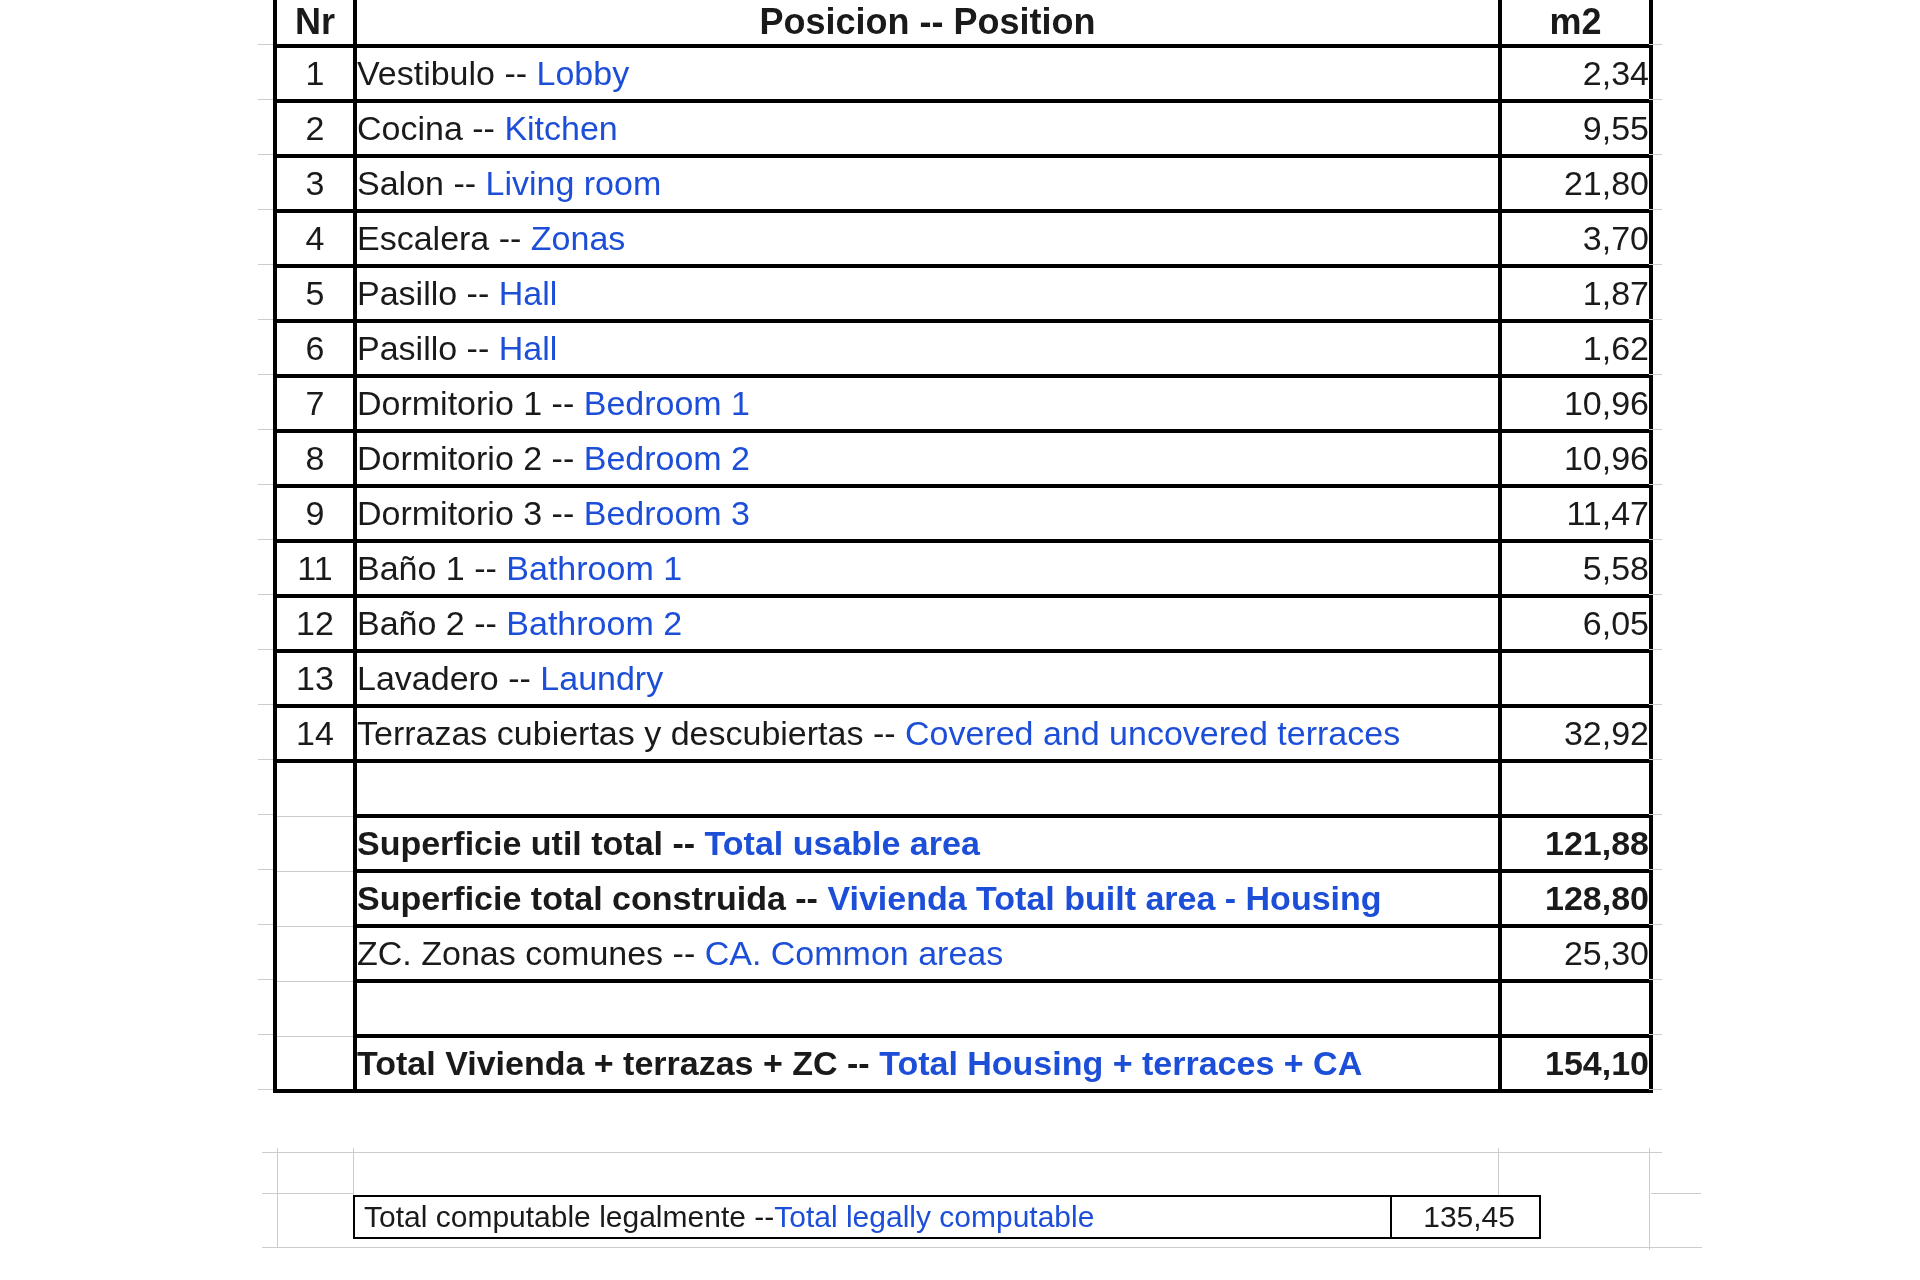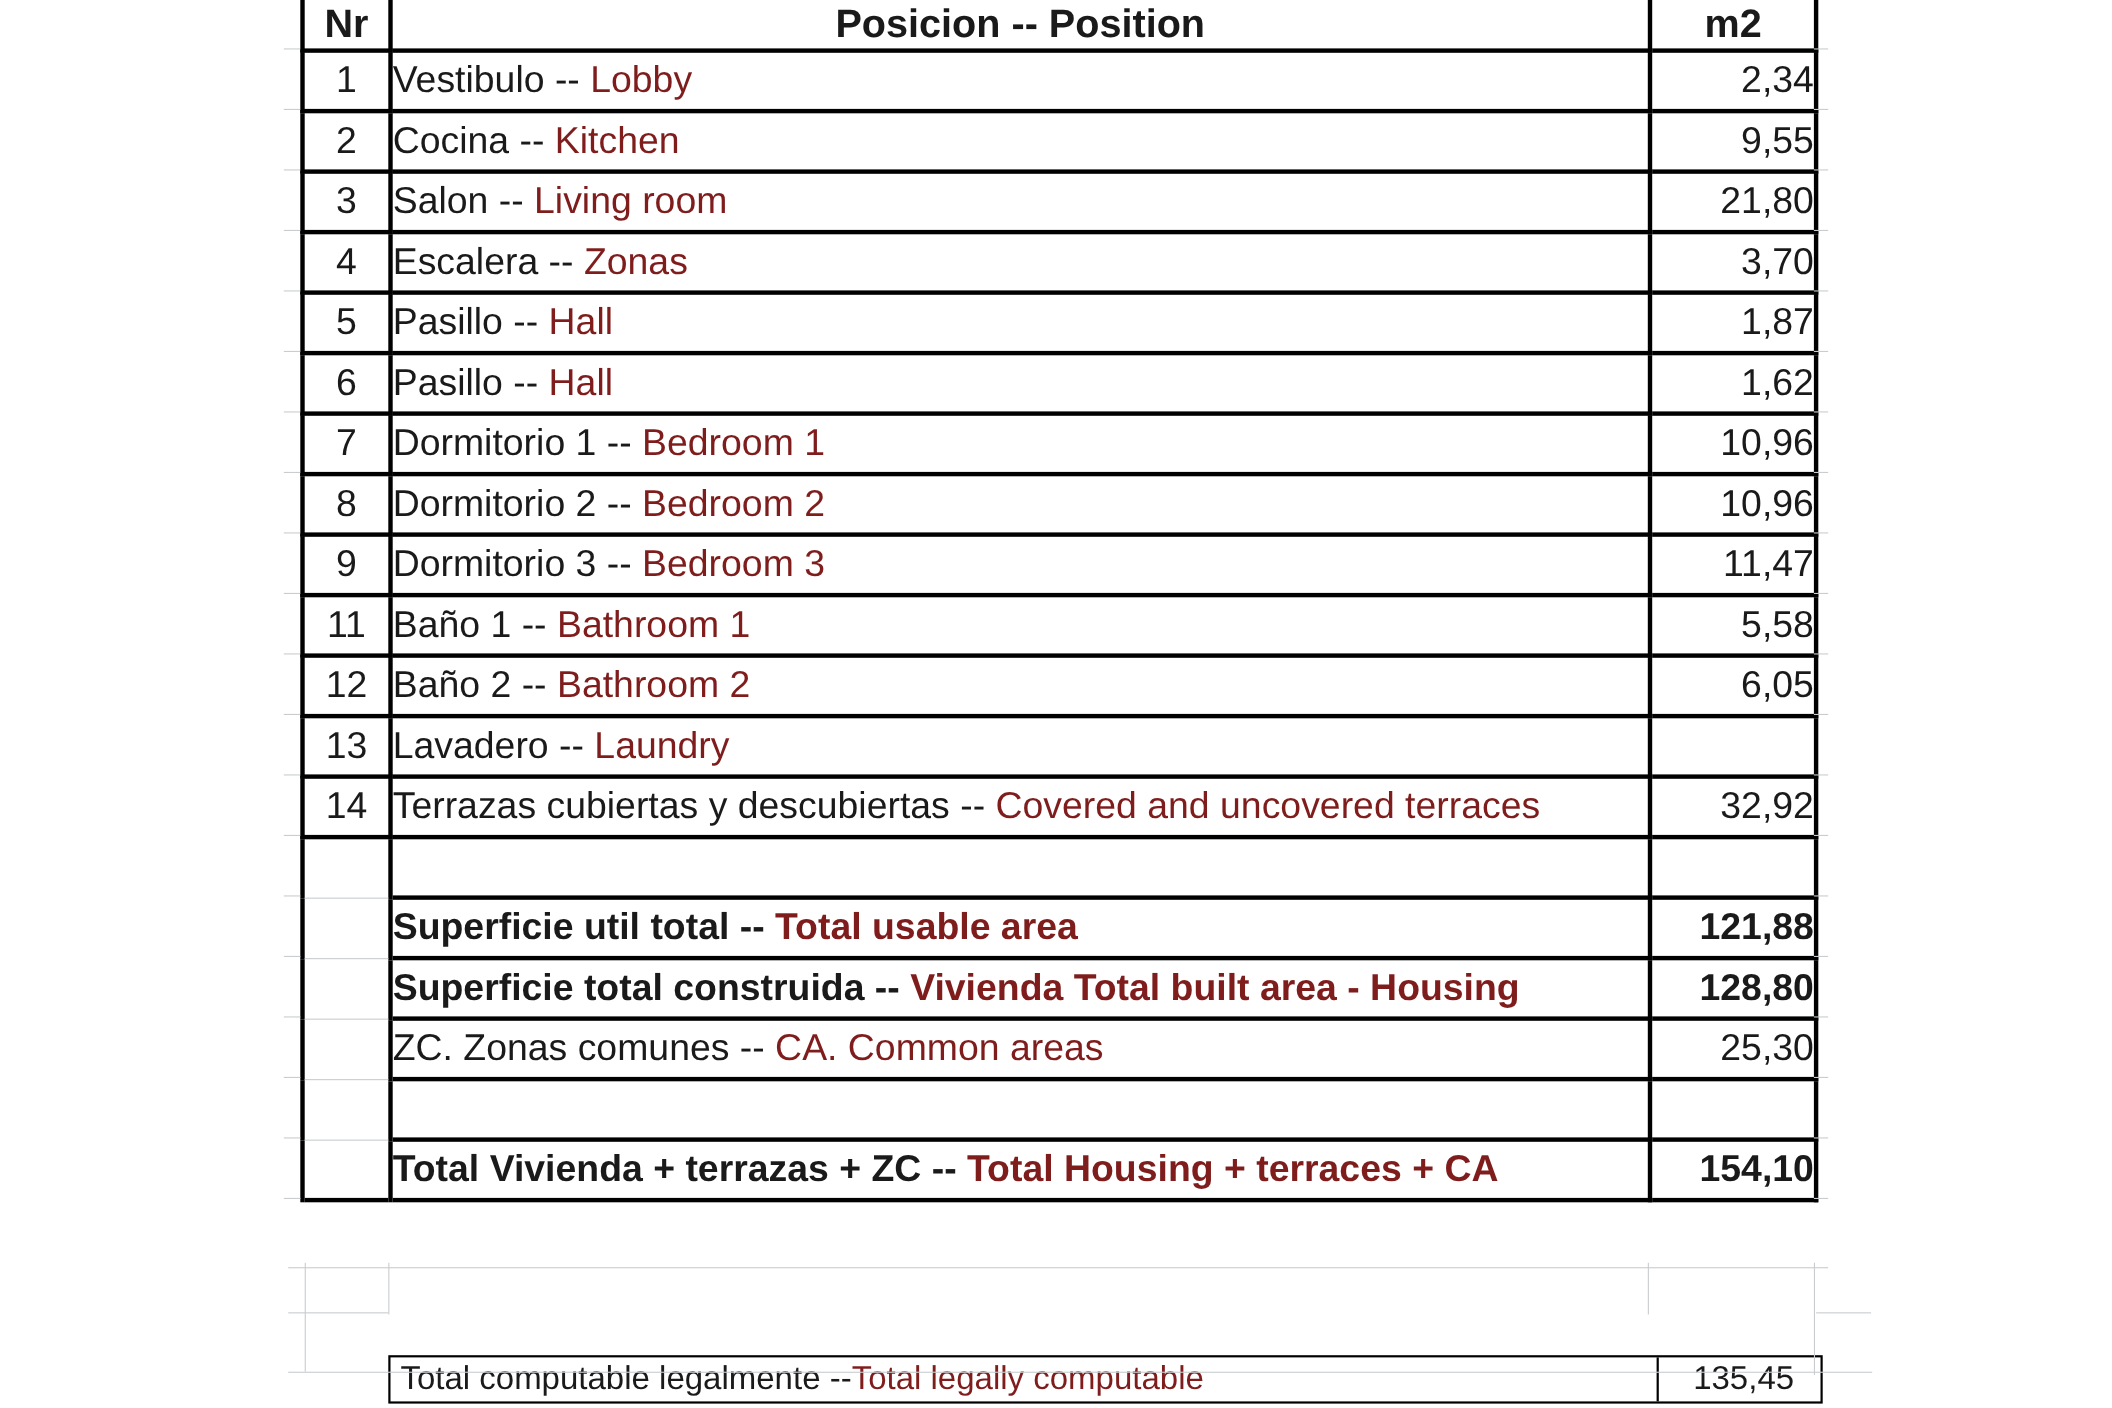--- a/index.html
+++ b/index.html
@@ -21,31 +21,31 @@
     overflow:hidden;white-space:nowrap;
     vertical-align:middle;
     background:#fff;
   }
   thead tr{height:48px;}
   tbody tr{height:55px;}
   th{font-size:36px;font-weight:bold;text-align:center;}
   td.nr{font-size:34px;text-align:center;}
   td.pos{font-size:34px;text-align:left;padding-left:9px;}
   td.m2{font-size:34px;text-align:right;padding-right:10px;}
-  .en{color:#7f1d1d;}
+  .en{color:#1d4ed8;}
   tr.bold td.pos, tr.bold td.m2{font-weight:bold;}
   
   tr.tail td.nr{
     border-top:1px solid #c9cdd0;
     border-bottom:1px solid #c9cdd0;
   }
 
   
   .footer-row{
-    position:absolute;left:353px;top:1232px;width:1304px;height:44px;
+    position:absolute;left:353px;top:1195px;width:1188px;height:44px;
     border:2px solid #000;display:flex;background:#fff;box-sizing:border-box;
   }
   .footer-label{
     flex:1;display:flex;align-items:center;padding-left:9px;
     font-size:30px;white-space:nowrap;overflow:hidden;
   }
   .footer-m2{
     width:149px;border-left:2px solid #000;
     display:flex;align-items:center;justify-content:flex-end;
     padding-right:24px;font-size:30px;box-sizing:border-box;

